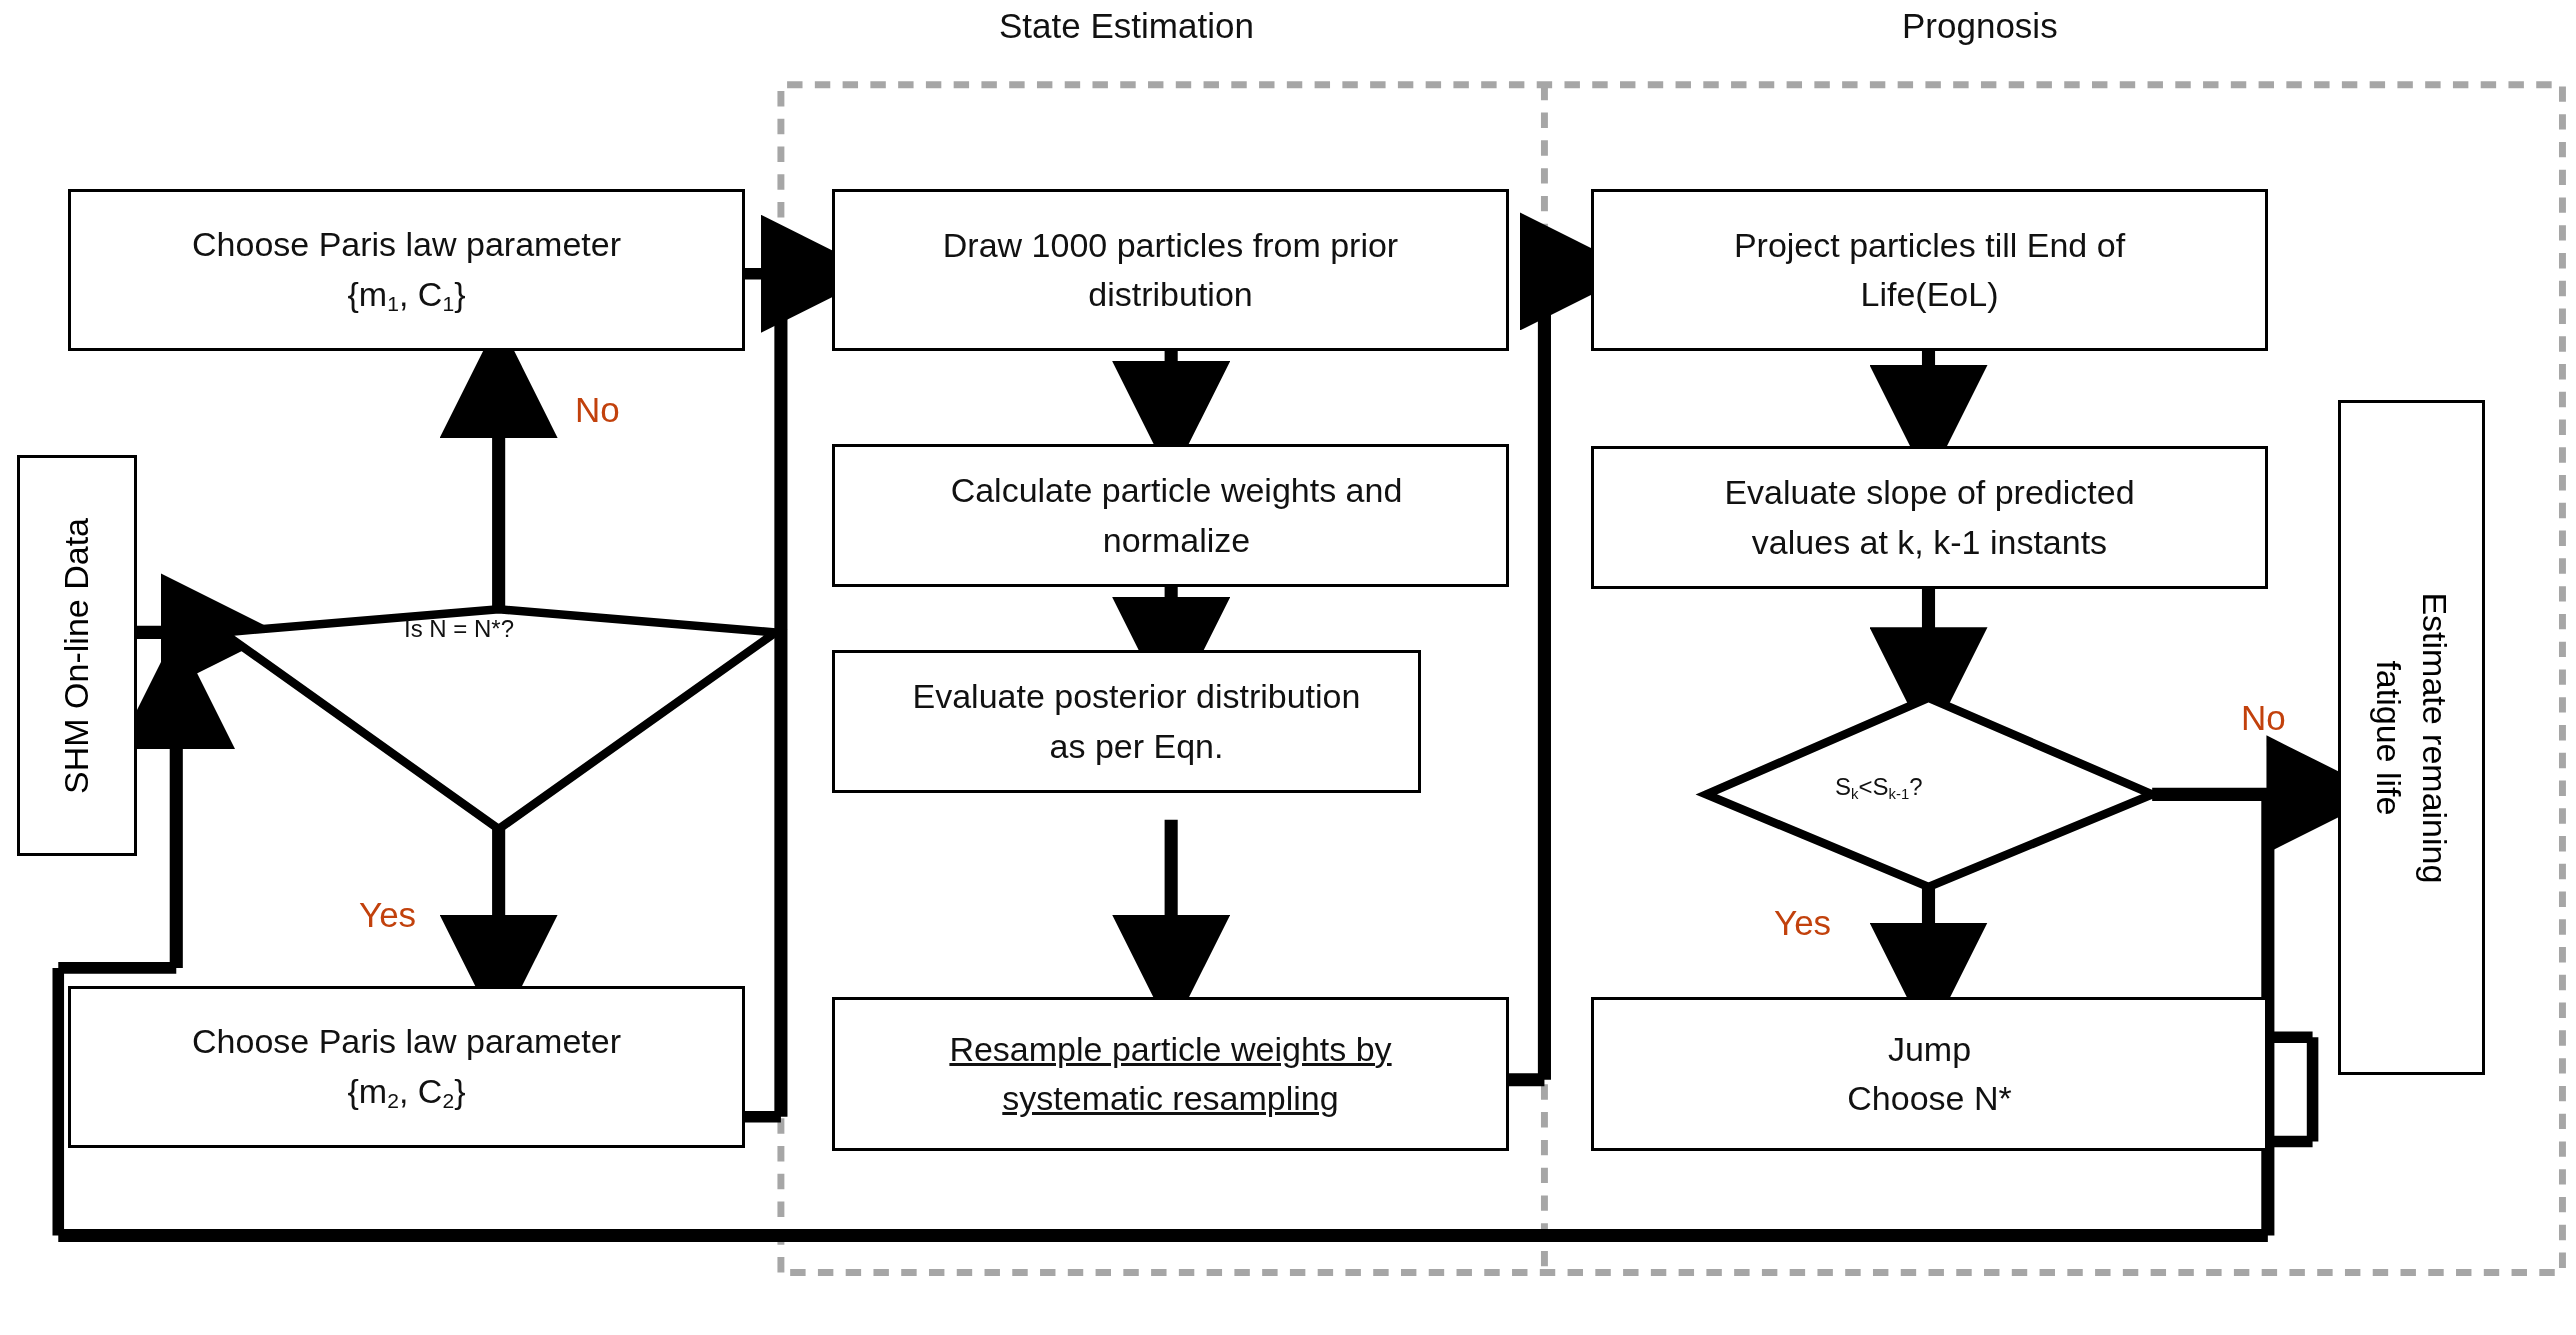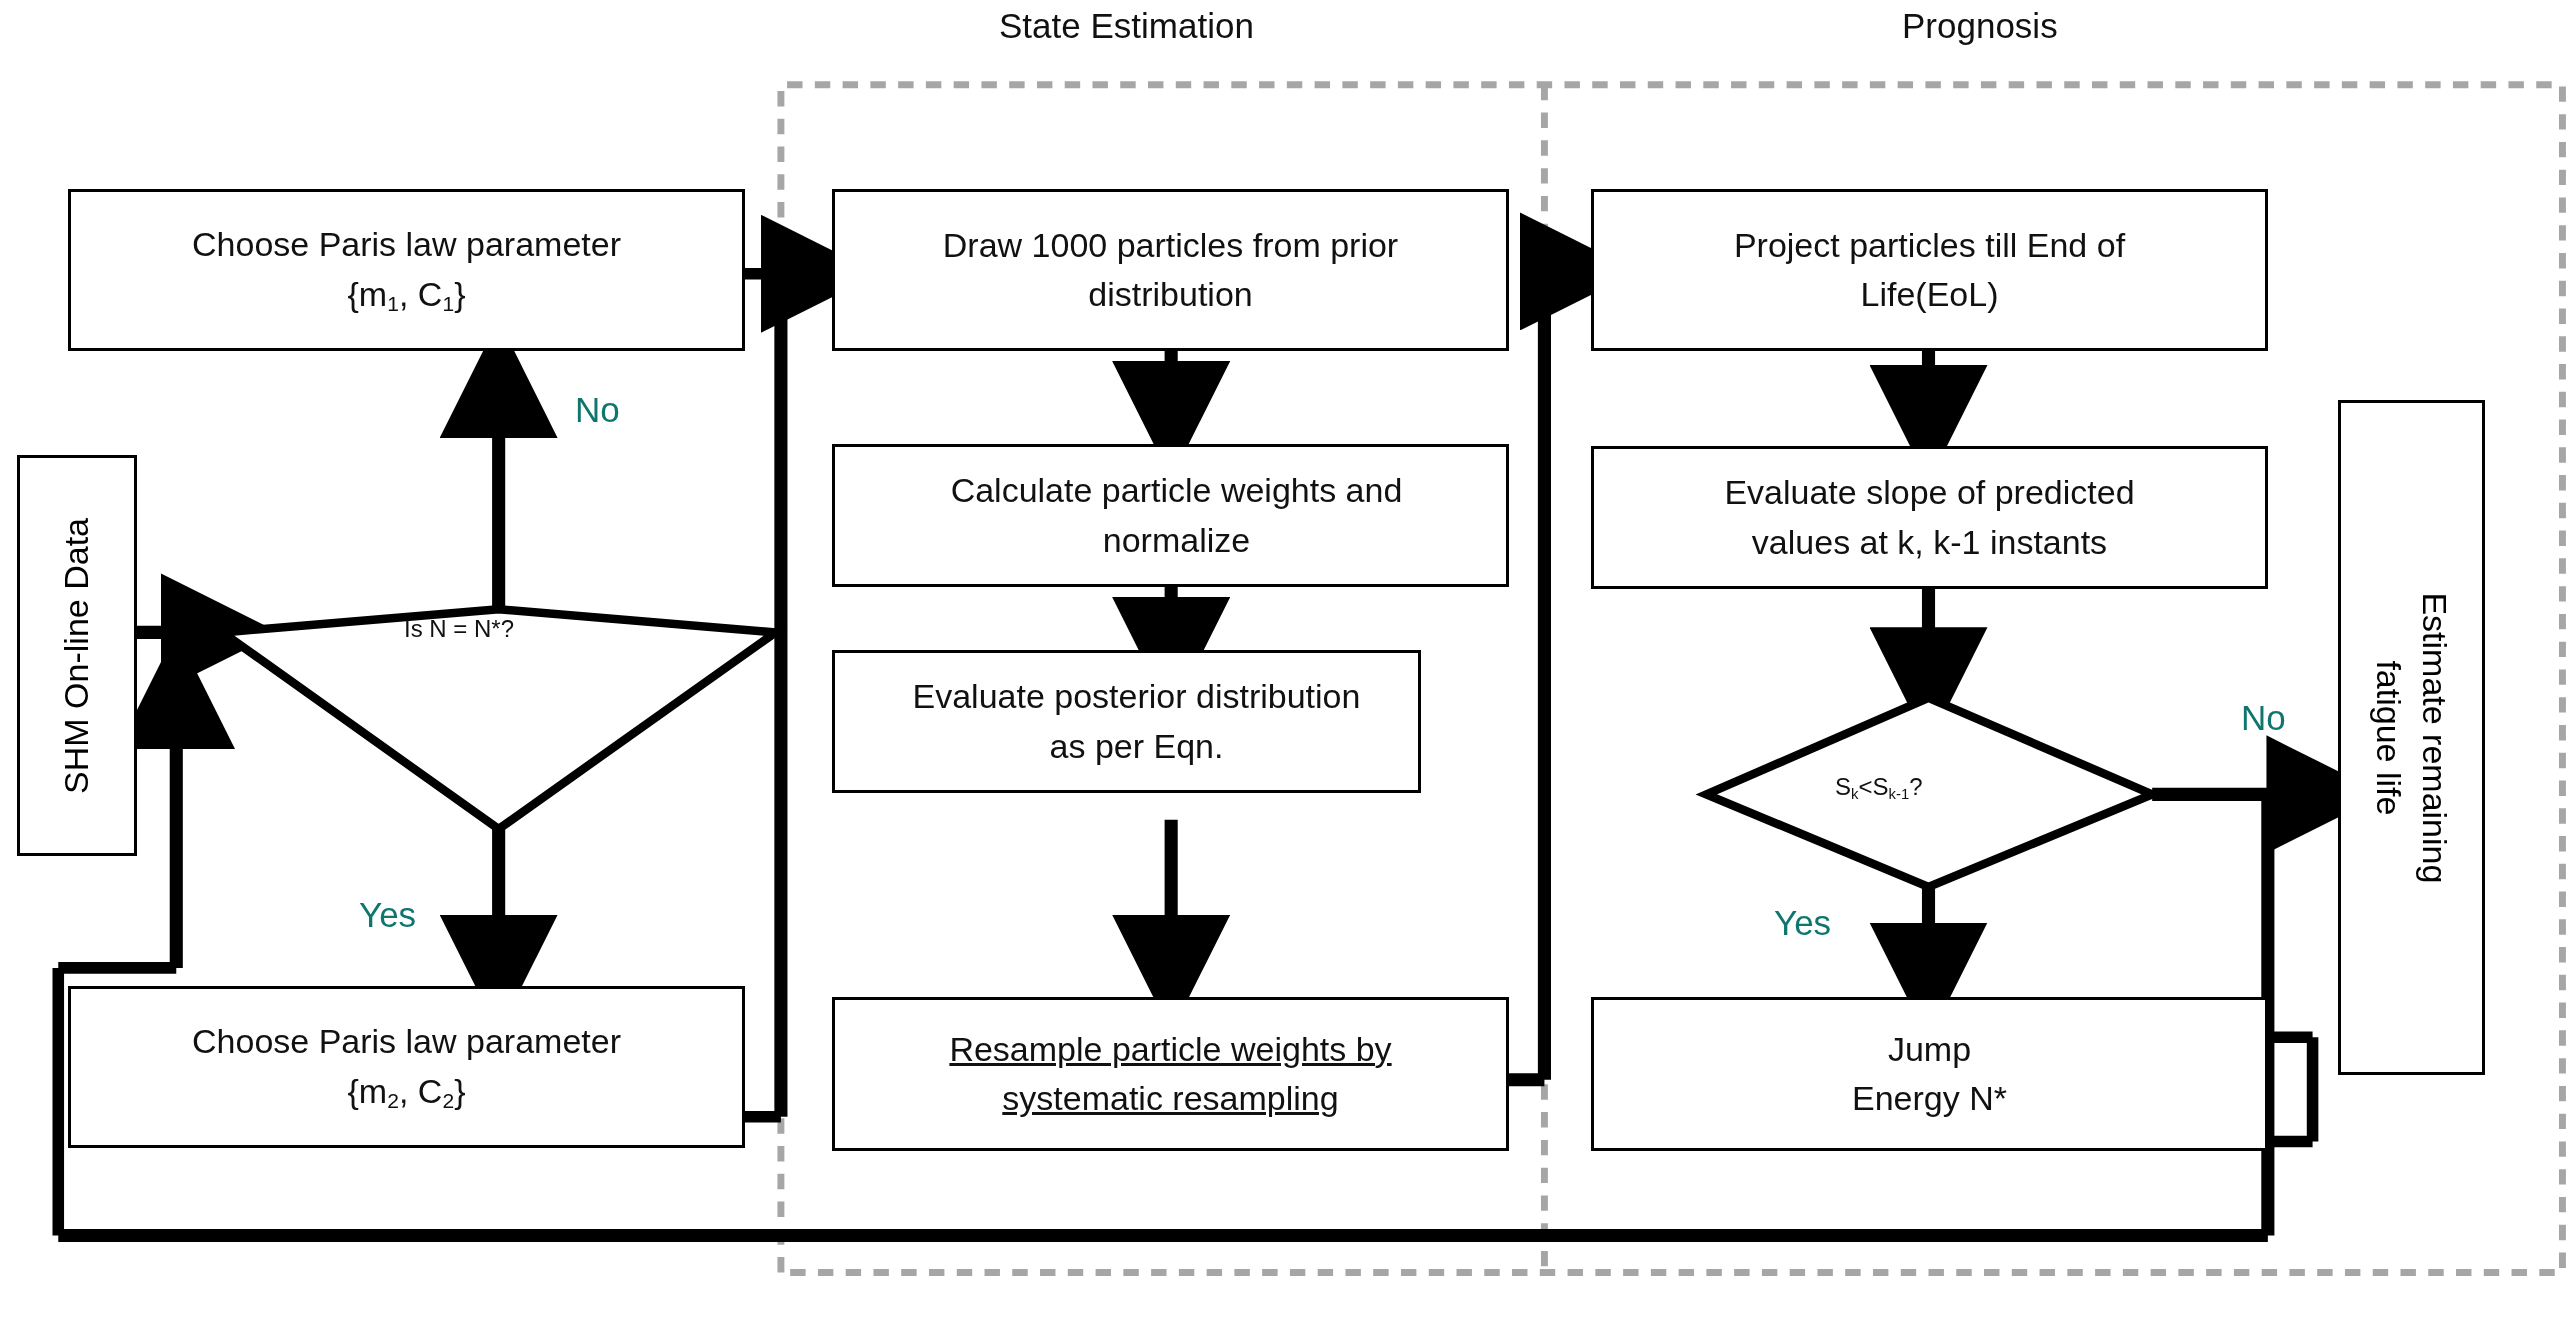--- a/index.html
+++ b/index.html
@@ -58,21 +58,21 @@
     position:absolute;
     font-size:35px;
     color:#111;
     white-space:nowrap;
     z-index:4;
   }
 
   .edge-label{
     position:absolute;
     font-size:35px;
-    color:#0f766e;
+    color:#c2410c;
     z-index:5;
     white-space:nowrap;
   }
 
   .diamond-text{
     position:absolute;
     z-index:4;
     font-size:24px;
     white-space:nowrap;
     color:#111;
@@ -229,21 +229,21 @@
     </div>
   </div>
 
   <div class="diamond-text" style="left:1835px;top:773px;">
     <span>S</span><sub>k</sub><span>&lt;S</span><sub>k-1</sub><span>?</span>
   </div>
 
   <div class="node" style="left:1591px;top:997px;width:677px;height:154px;">
     <div class="inner">
       <div>Jump</div>
-      <div>Energy N*</div>
+      <div>Choose N*</div>
     </div>
   </div>
 
   <div class="edge-label" style="left:2241px;top:698px;">No</div>
   <div class="edge-label" style="left:1774px;top:903px;">Yes</div>
 
   <div class="vlabel" style="left:2338px;top:400px;width:147px;height:675px;">
     <div class="rot">
       <span>Estimate remaining</span><br>
       <span>fatigue life</span>

